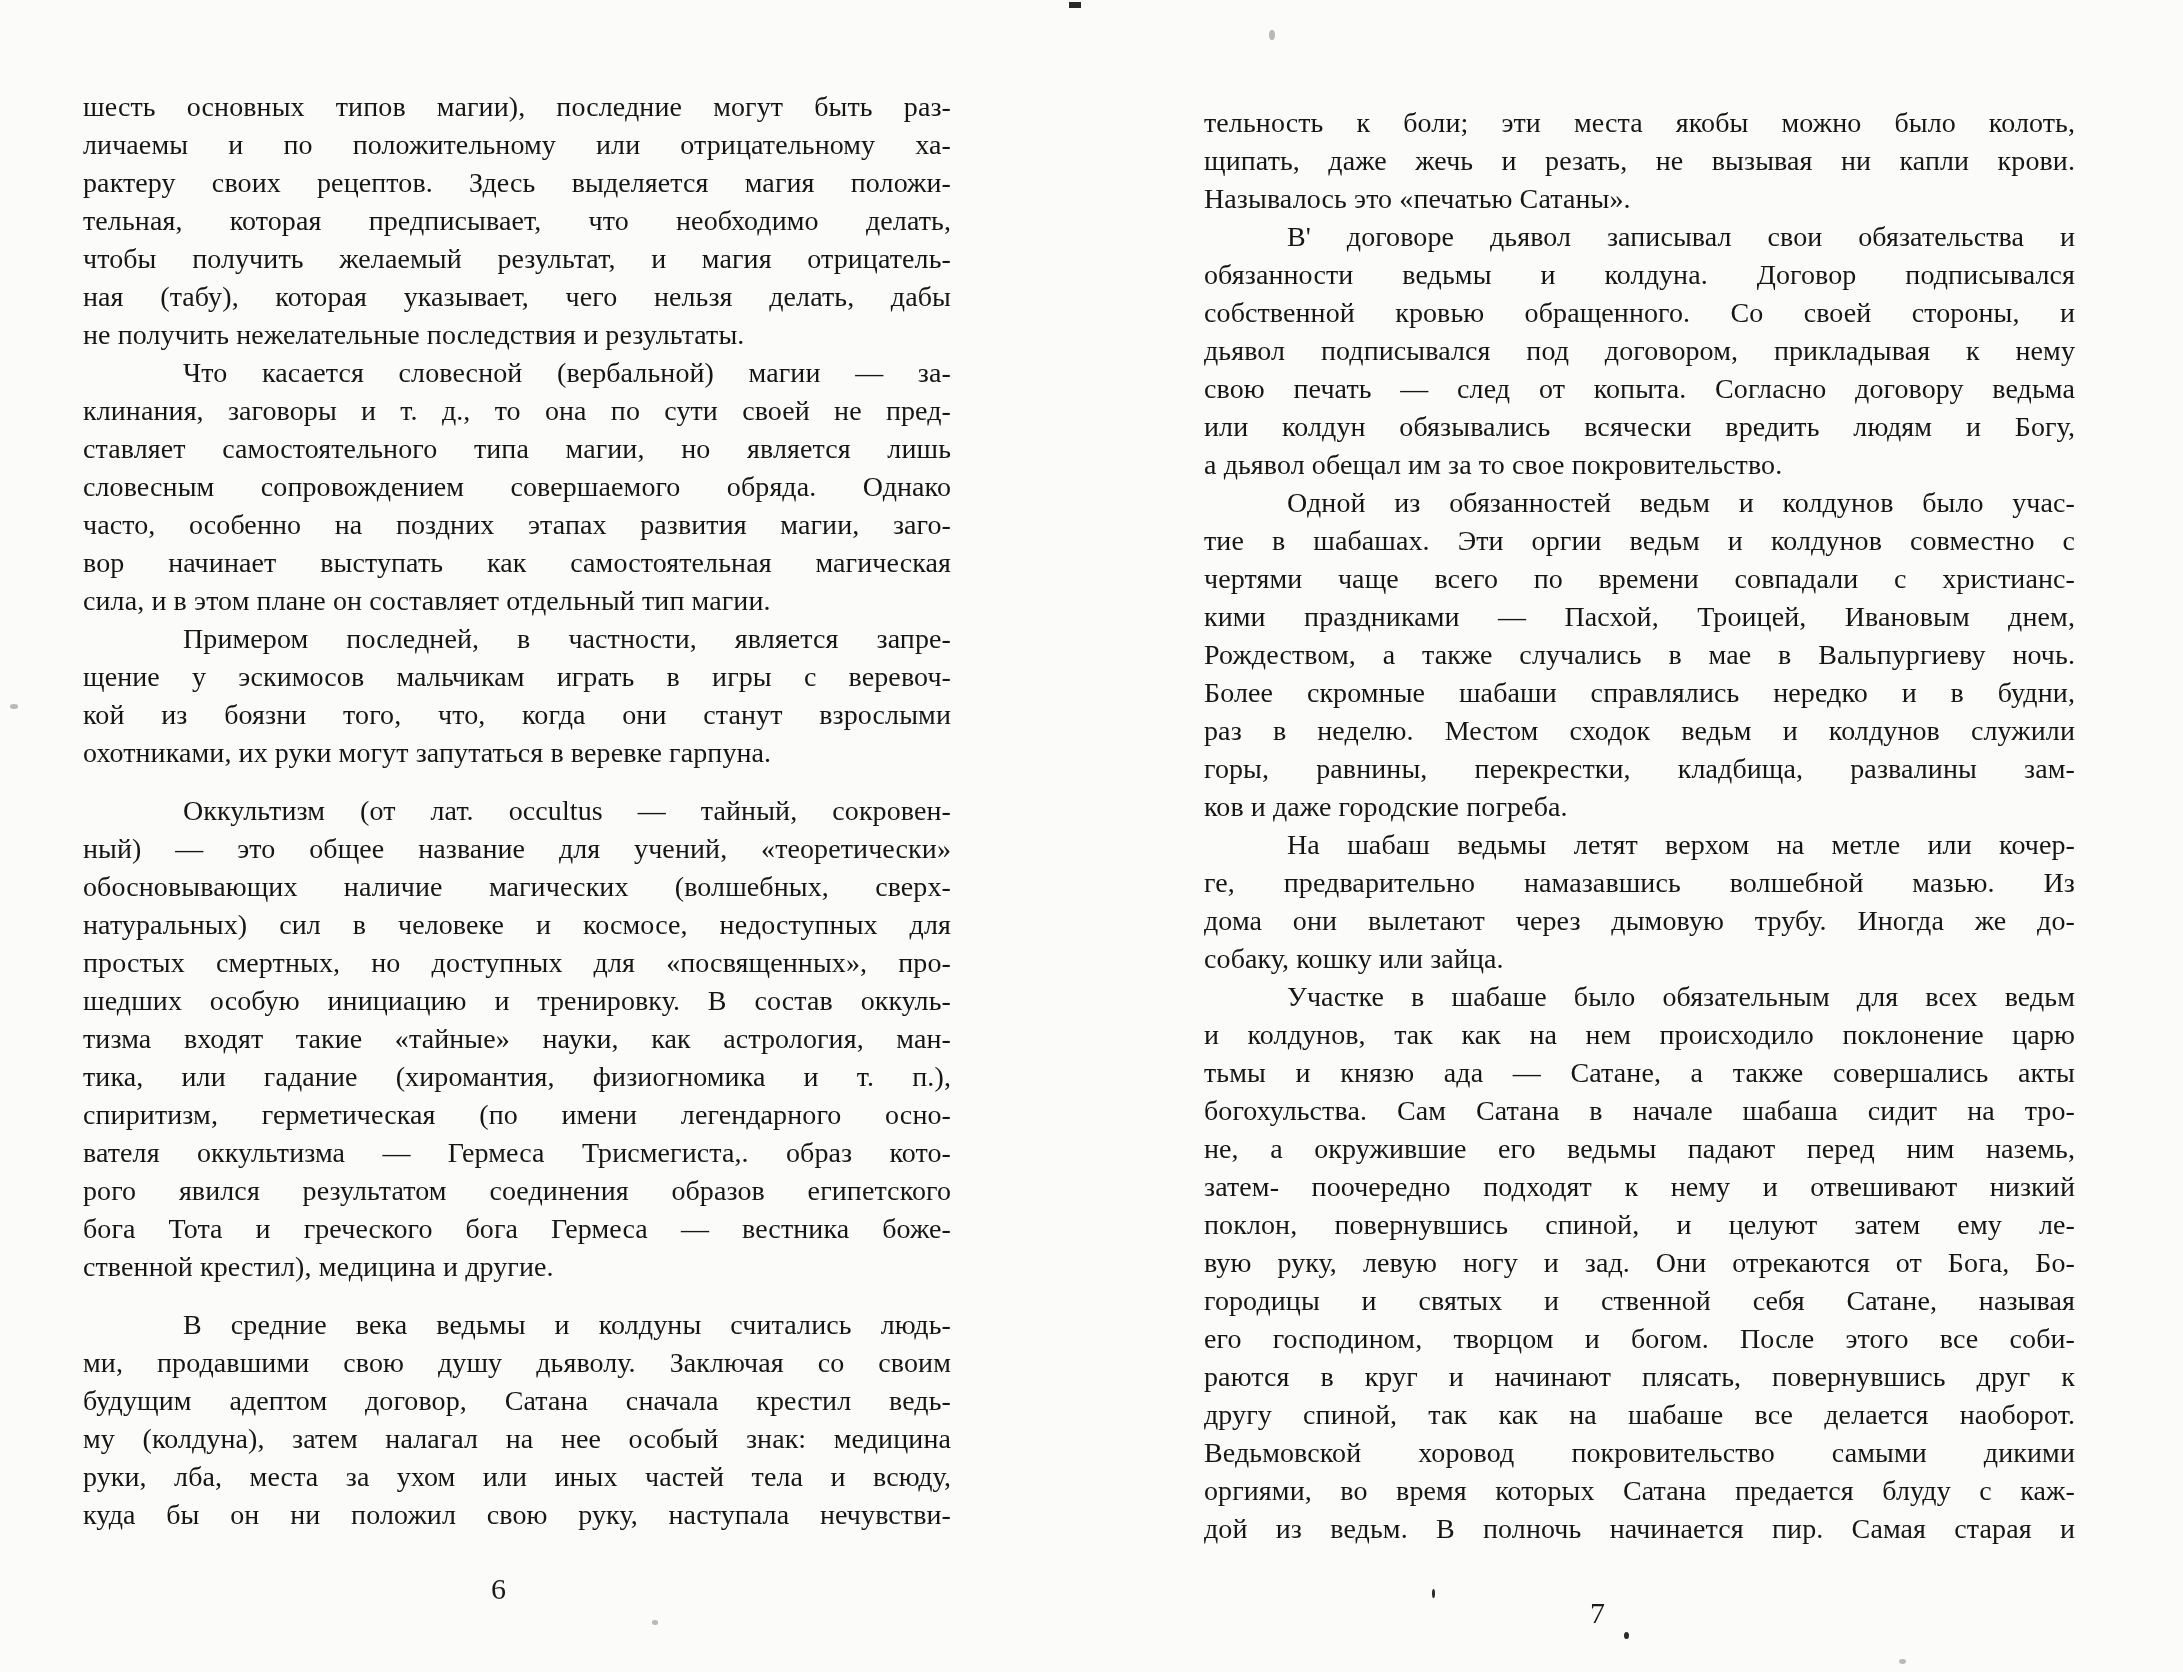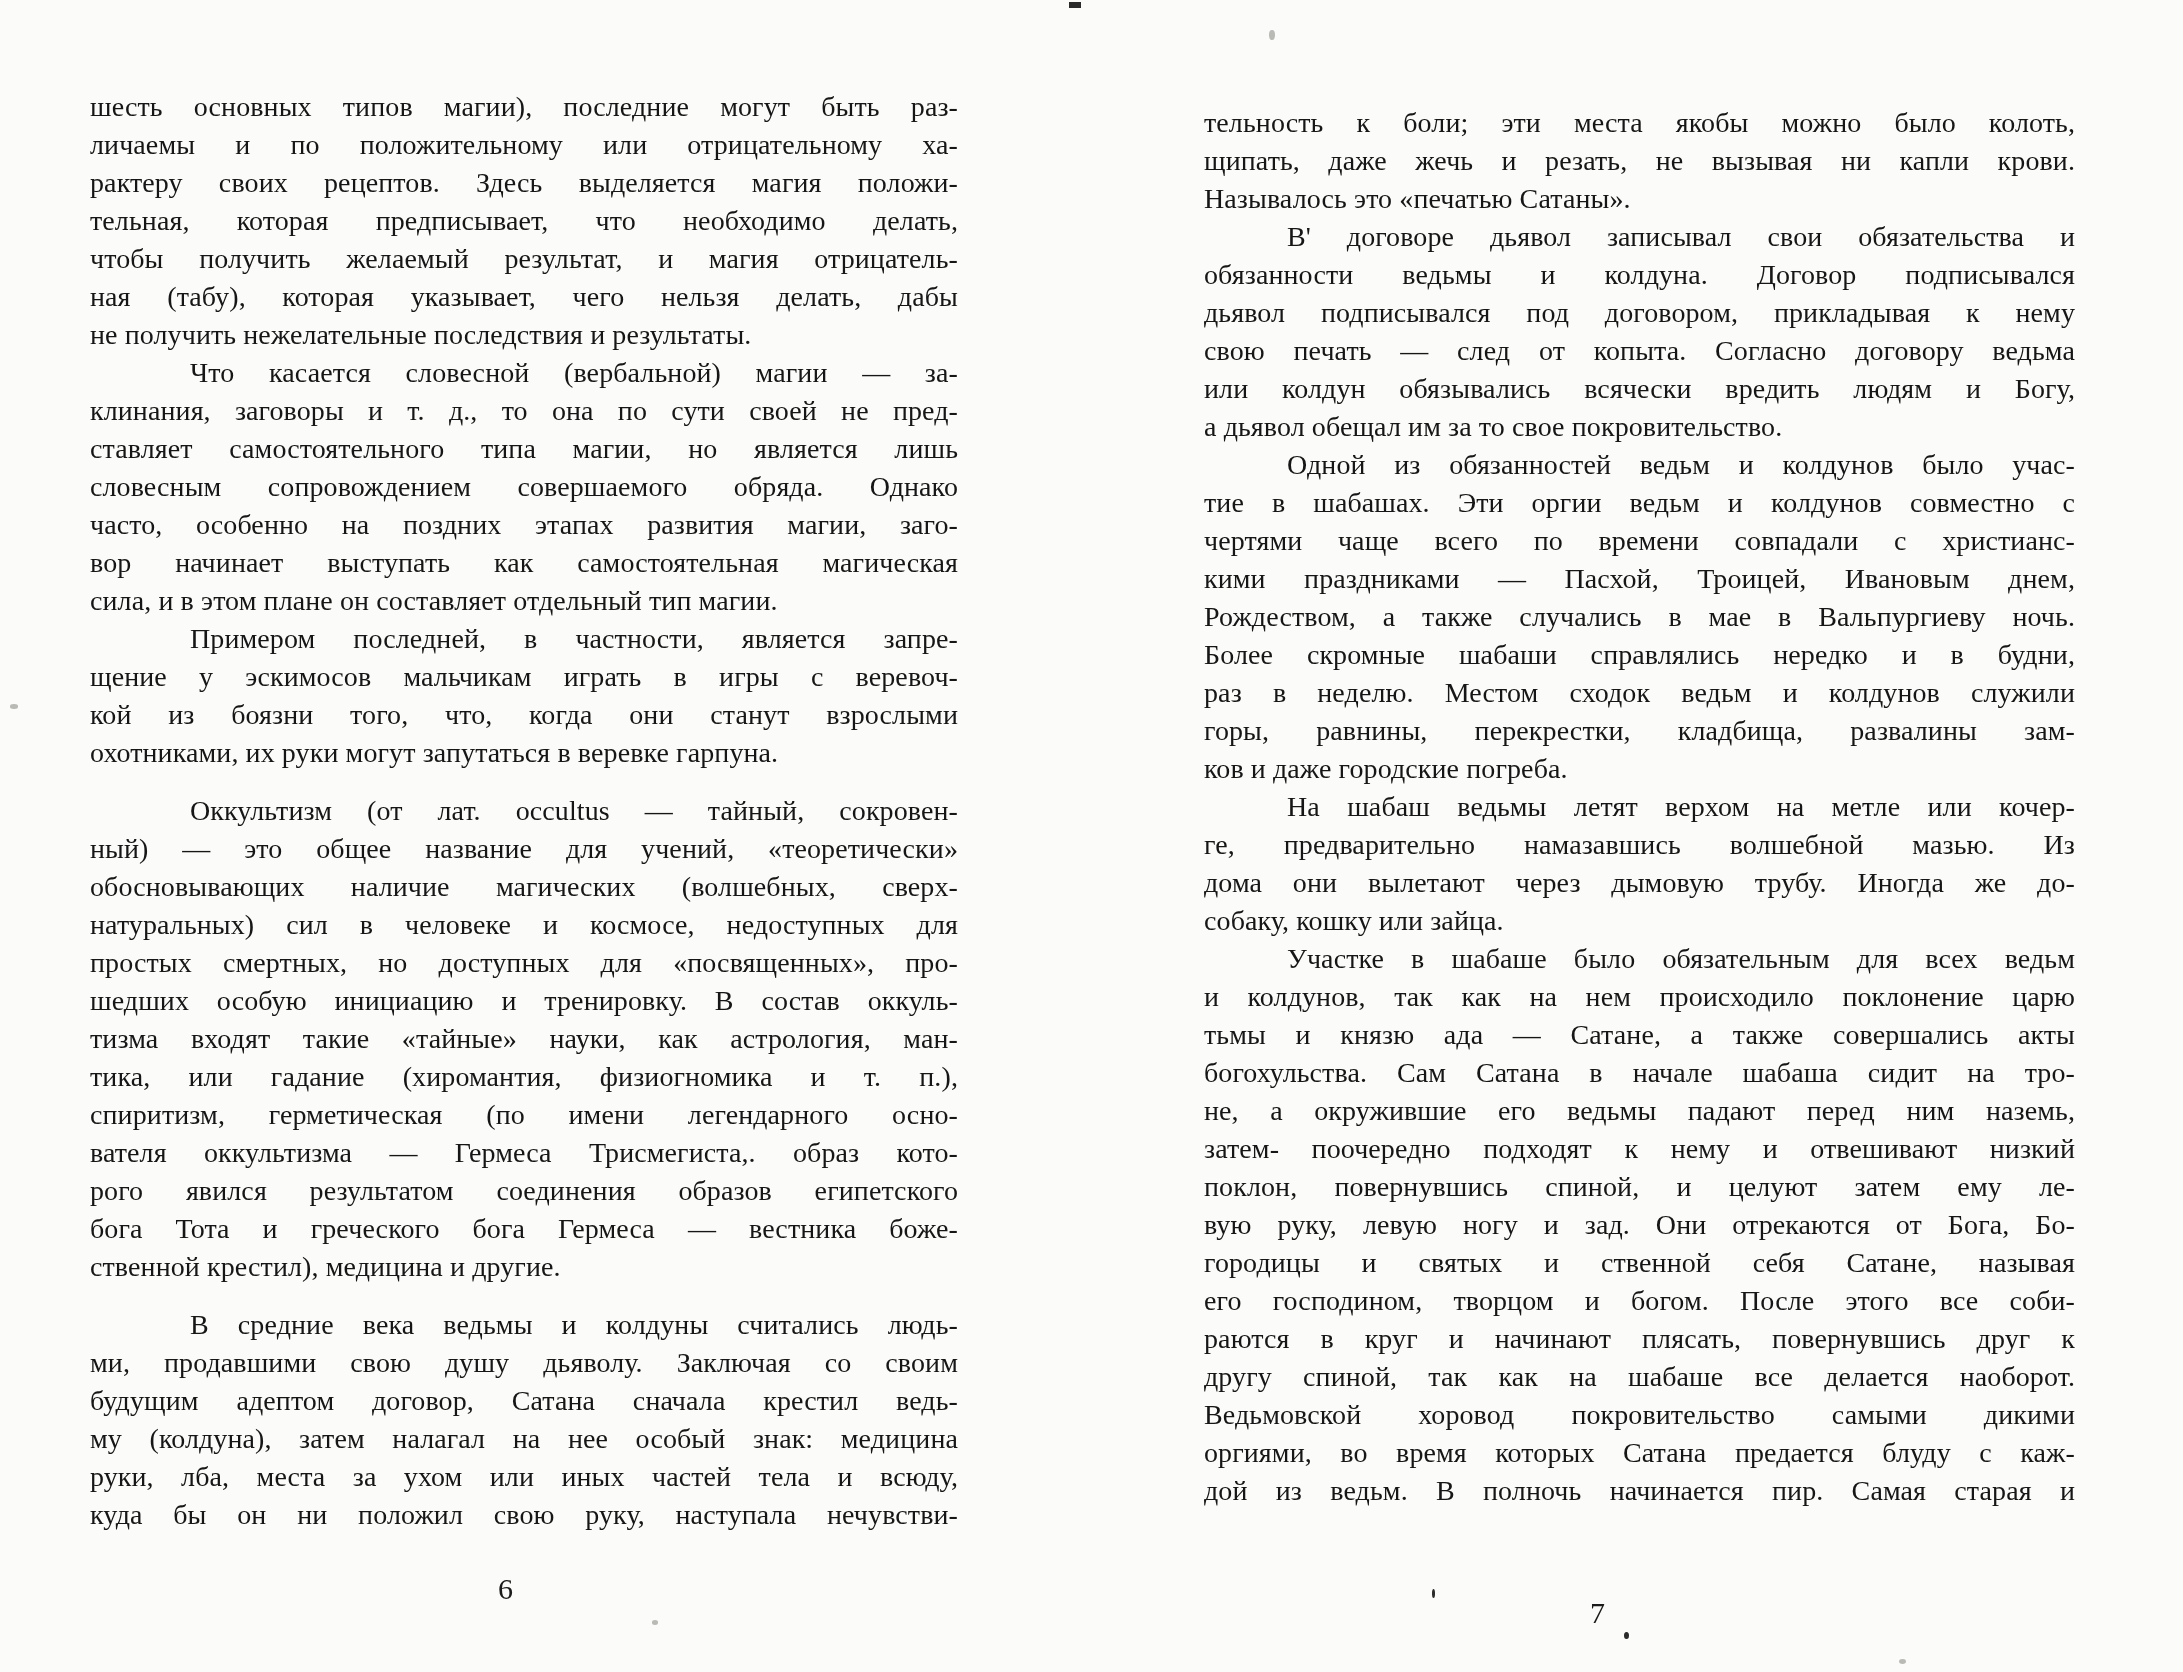--- a/index.html
+++ b/index.html
@@ -17,21 +17,21 @@
   }
   .spread {
     position: absolute;
     inset: 0;
   }
   .page {
     position: absolute;
     top: 0;
     height: 1672px;
   }
-  .page.left  { left: 12px;      width: 1092px; }
+  .page.left  { left: 5px;      width: 1092px; }
   .page.right { left: 1092px; width: 1092px; }
 
   .text-block {
     position: absolute;
     font-size: 28px;
     line-height: 38px;
     letter-spacing: 0.1px;
   }
   .page.left  .text-block { left: 78px;  top: 88px; width: 868px; }
   .page.right .text-block { left: 112px;  top: 104px; width: 871px; }
@@ -134,20 +134,21 @@
   <section class="page right">
     <div class="text-block" id="text-right">
         <div class="para">
           <div class="line">тельность к боли; эти места якобы можно было колоть,</div>
           <div class="line">щипать, даже жечь и резать, не вызывая ни капли крови.</div>
           <div class="line last">Называлось это «печатью Сатаны».</div>
         </div>
         <div class="para">
           <div class="line indent">В' договоре дьявол записывал свои обязательства и</div>
           <div class="line">обязанности ведьмы и колдуна. Договор подписывался</div>
+          <div class="line">собственной кровью обращенного. Со своей стороны, и</div>
           <div class="line">дьявол подписывался под договором, прикладывая к нему</div>
           <div class="line">свою печать — след от копыта. Согласно договору ведьма</div>
           <div class="line">или колдун обязывались всячески вредить людям и Богу,</div>
           <div class="line last">а дьявол обещал им за то свое покровительство.</div>
         </div>
         <div class="para">
           <div class="line indent">Одной из обязанностей ведьм и колдунов было учас-</div>
           <div class="line">тие в шабашах. Эти оргии ведьм и колдунов совместно с</div>
           <div class="line">чертями чаще всего по времени совпадали с христианс-</div>
           <div class="line">кими праздниками — Пасхой, Троицей, Ивановым днем,</div>

